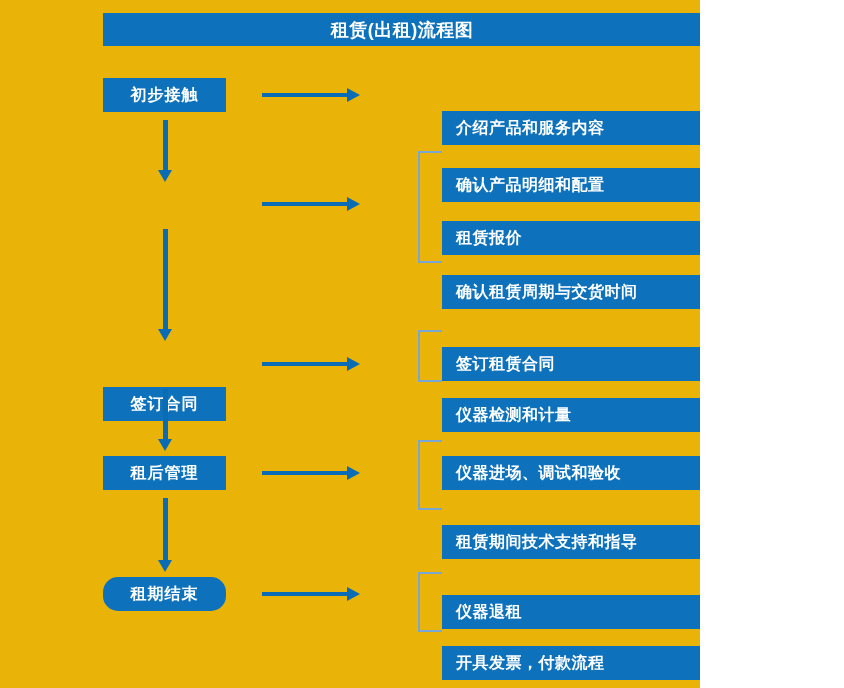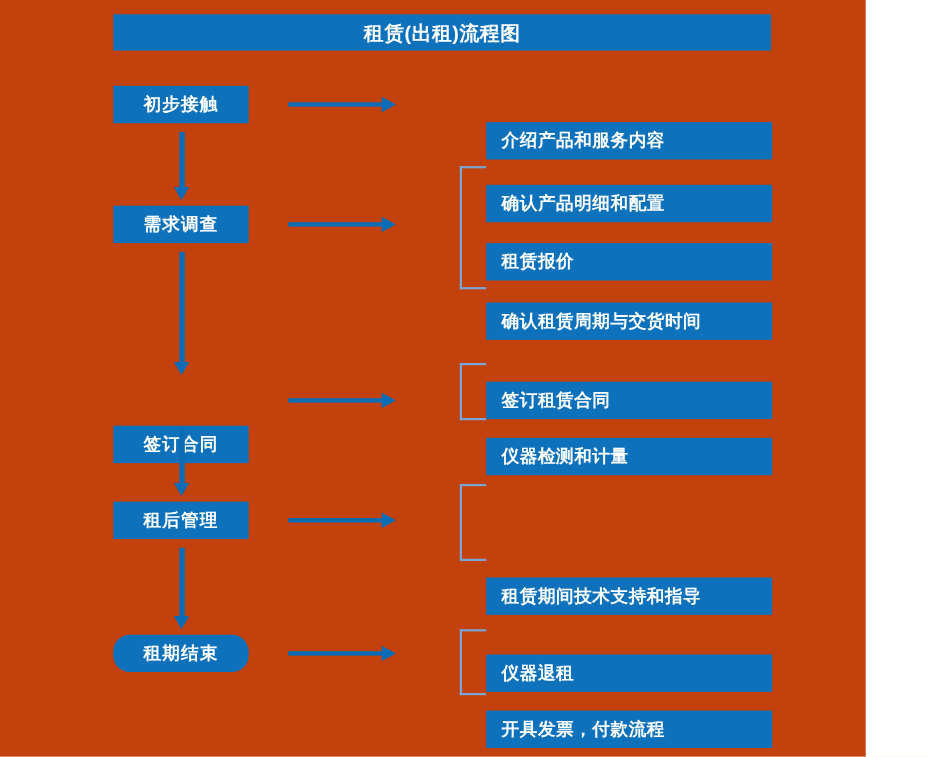--- a/index.html
+++ b/index.html
@@ -5,23 +5,23 @@
   html, body {
     margin: 0;
     padding: 0;
     background: #ffffff;
   }
   body {
     font-family: "Liberation Sans", "DejaVu Sans", sans-serif;
   }
   #canvas {
     position: relative;
-    width: 787px;
+    width: 700px;
     height: 688px;
-    background: #c2410c;
+    background: #eab308;
     overflow: hidden;
   }
 
   
   .title-banner {
     position: absolute;
     left: 103px;
     top: 13px;
     width: 598px;
     height: 33px;
@@ -132,21 +132,20 @@
 </style>
 </head>
 <body>
 
 <div id="canvas">
 
   <div class="title-banner">租赁(出租)流程图</div>
 
   <div class="stage-box" style="top:78px;">初步接触</div>
 
-  <div class="stage-box" style="top:187px;">需求调查</div>
 
   <div class="stage-box" style="top:347px;margin-top:40px;">签订合同</div>
 
   <div class="stage-box" style="top:456px;">租后管理</div>
 
   <div class="stage-box" style="top:577px;border-radius:15px;">租期结束</div>
 
   <div class="v-arrow" style="top:120px;height:62px;">
     <div class="shaft" style="height:50px;"></div>
     <div class="head"></div>
@@ -198,20 +197,21 @@
   <div class="detail-box" style="top:135px;">确认产品明细和配置</div>
 
   <div class="detail-box" style="top:188px;">租赁报价</div>
 
   <div class="detail-box" style="top:242px;">确认租赁周期与交货时间</div>
 
   <div class="detail-box" style="top:314px;">签订租赁合同</div>
 
   <div class="detail-box" style="top:365px;">仪器检测和计量</div>
 
+  <div class="detail-box" style="top:423px;">仪器进场、调试和验收</div>
 
   <div class="detail-box" style="top:492px;">租赁期间技术支持和指导</div>
 
   <div class="detail-box" style="top:562px;">仪器退租</div>
 
   <div class="detail-box" style="top:613px;">开具发票，付款流程</div>
 
 </div>
 
 </body></html>

